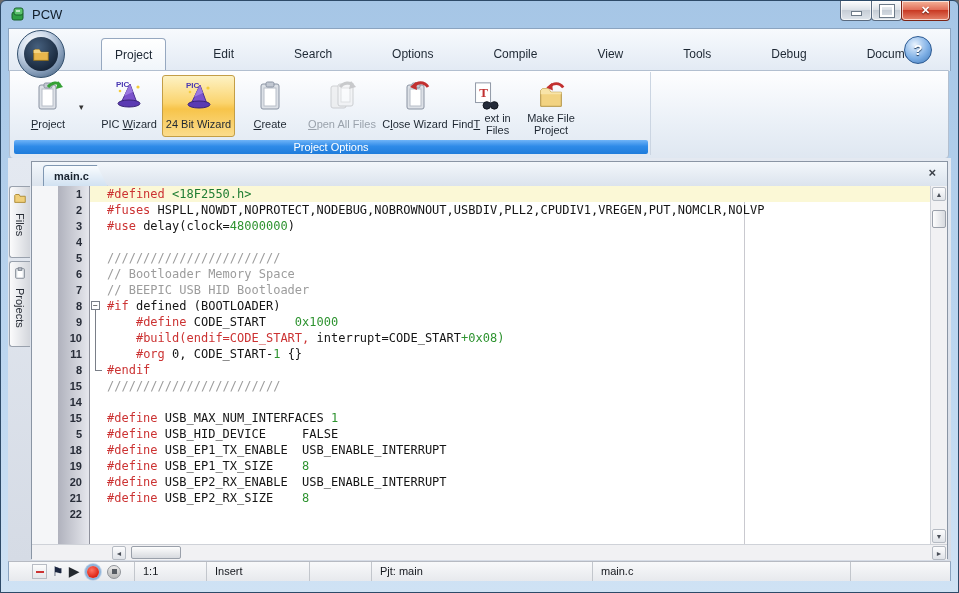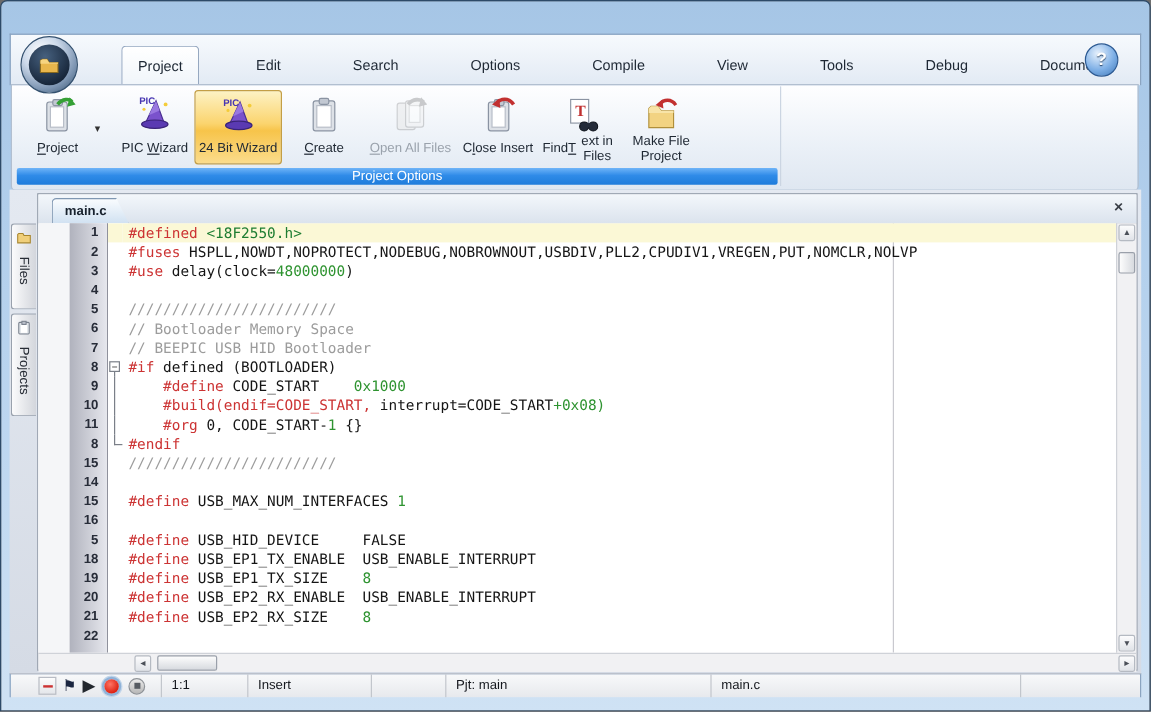--- a/index.html
+++ b/index.html
@@ -111,20 +111,41 @@
           background:radial-gradient(circle at 40% 35%,#ff7464,#dc2010 72%);box-shadow:0 0 0 2px #8fb2d8,0 0 0 3px #c3d6ea;}
   .stopico{width:14px;height:14px;border-radius:50%;background:linear-gradient(#ececec,#b6b6b6);
            border:1px solid #8f9398;display:flex;align-items:center;justify-content:center;box-sizing:border-box;}
   .stopsq{width:5px;height:5px;background:#565b62;}
 </style>
 </head>
 <body>
 
 <div class="stage">
 
+  <div class="titlebar">
+    <span class="app-icon">
+      <svg viewBox="0 0 16 16" width="16" height="16">
+          <rect x="2" y="6" width="11" height="8" rx="2" fill="#2f9e44" stroke="#17612a"></rect>
+          <rect x="4" y="2" width="9" height="7" rx="2" fill="#5cc46e" stroke="#17612a"></rect>
+          <rect x="6" y="4" width="4" height="2" fill="#bfe8c6"></rect>
+        </svg>
+    </span>
+    <span class="wtitle">PCW</span>
+    <div class="winbtns">
+      <div class="wb min">
+          <span class="g-min"></span>
+        </div>
+      <div class="wb max">
+          <span class="g-max"></span>
+        </div>
+      <div class="wb close">
+          <span class="g-close">✕</span>
+        </div>
+    </div>
+  </div>
 
   <div class="ribbontabs">
     <div class="orb">
       <div class="orb-inner">
         <svg viewBox="0 0 24 24" width="22" height="22">
             <path d="M4 8 L4 19 L20 19 L20 10 L12 10 L10 7 L6 7 Z" fill="#e8b64c" stroke="#8a6a1e"></path>
             <path d="M4 11 L20 11 L20 10 L12 10 L10 7 L6 7 L4 8 Z" fill="#f6d480"></path>
           </svg>
       </div>
     </div>
@@ -209,21 +230,21 @@
       <div class="rbtn" style="left:367px;width:70px">
         <span class="ricon">
           <svg viewBox="0 0 32 32" width="32" height="32">
               <rect x="8" y="6" width="17" height="24" rx="2" fill="#dde1e7" stroke="#8a93a2"></rect>
               <rect x="11" y="10" width="11" height="17" fill="#fff" stroke="#b8bec8"></rect>
               <rect x="13" y="4" width="8" height="5" rx="1.5" fill="#c2c8d2" stroke="#8a93a2"></rect>
               <path d="M29 8 C25 2 18 3 15 7" stroke="#c23030" stroke-width="3" fill="none"></path>
               <path d="M17 3 L11 8 L18 11 Z" fill="#c23030"></path>
             </svg>
         </span>
-        <span class="rlabel"><span>C</span><u>l</u><span>ose Insert</span></span>
+        <span class="rlabel"><span>C</span><u>l</u><span>ose Wizard</span></span>
       </div>
       <div class="rbtn" style="left:439px;width:63px">
         <span class="ricon">
           <svg viewBox="0 0 32 32" width="30" height="30">
               <rect x="7" y="2" width="16" height="21" fill="#fff" stroke="#8a93a2"></rect>
               <text x="11" y="17" font-size="14" font-weight="bold" fill="#c03030" font-family="Liberation Serif">T</text>
               <circle cx="19" cy="26" r="4" fill="#252c3a" stroke="#10141c"></circle>
               <circle cx="27" cy="26" r="4" fill="#252c3a" stroke="#10141c"></circle>
               <rect x="20" y="23" width="6" height="4" fill="#252c3a"></rect>
             </svg>
@@ -347,25 +368,20 @@
             </div>
             <div class="code-row">
               <div class="ln-num">14</div>
               <div class="ln-fold"></div>
               <div class="ln-text"></div>
             </div>
             <div class="code-row">
               <div class="ln-num">15</div>
               <div class="ln-fold"></div>
               <div class="ln-text"><span class="tk-d">#define</span><span class="tk-k"> USB_MAX_NUM_INTERFACES </span><span class="tk-n">1</span></div>
-            </div>
-            <div class="code-row">
-              <div class="ln-num">16</div>
-              <div class="ln-fold"></div>
-              <div class="ln-text"></div>
             </div>
             <div class="code-row">
               <div class="ln-num">5</div>
               <div class="ln-fold"></div>
               <div class="ln-text"><span class="tk-d">#define</span><span class="tk-k"> USB_HID_DEVICE     FALSE</span></div>
             </div>
             <div class="code-row">
               <div class="ln-num">18</div>
               <div class="ln-fold"></div>
               <div class="ln-text"><span class="tk-d">#define</span><span class="tk-k"> USB_EP1_TX_ENABLE  USB_ENABLE_INTERRUPT</span></div>

